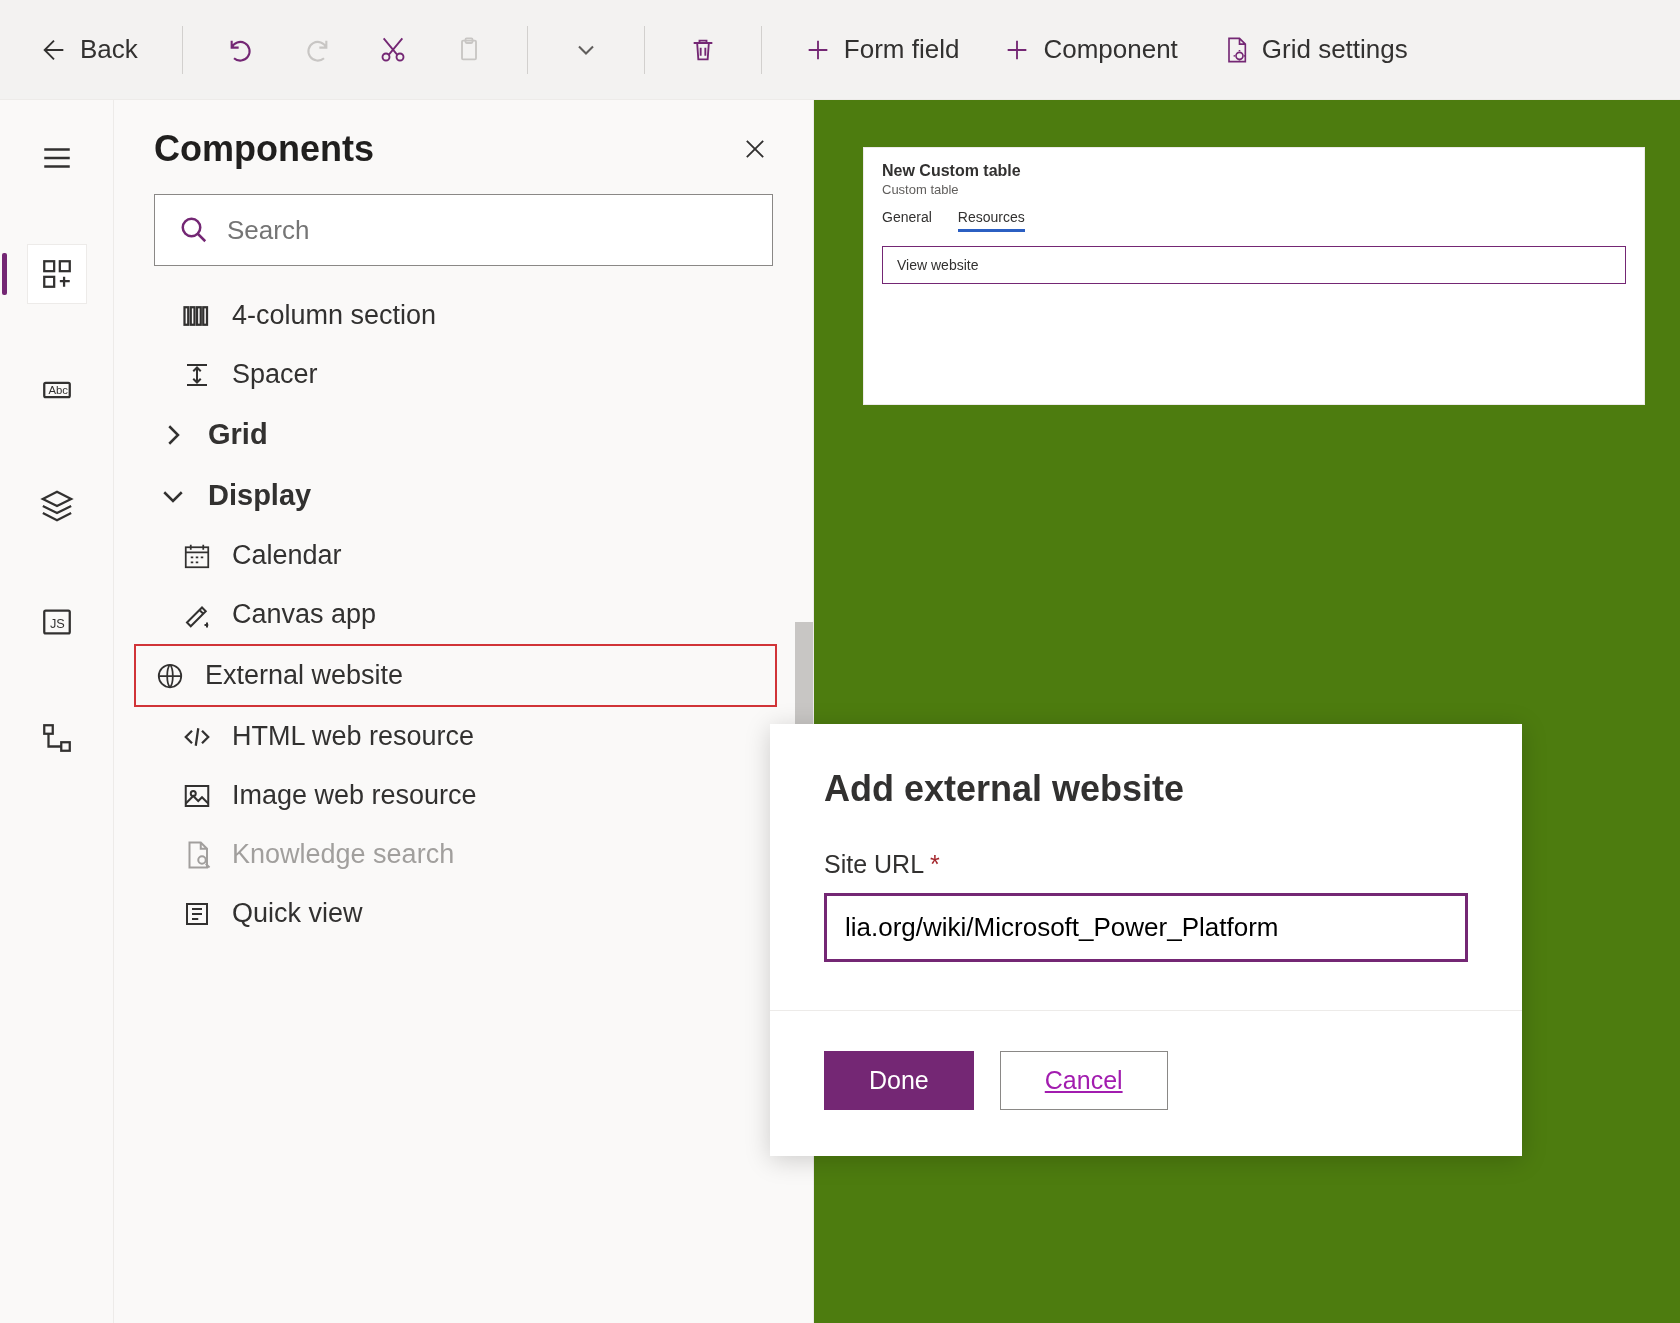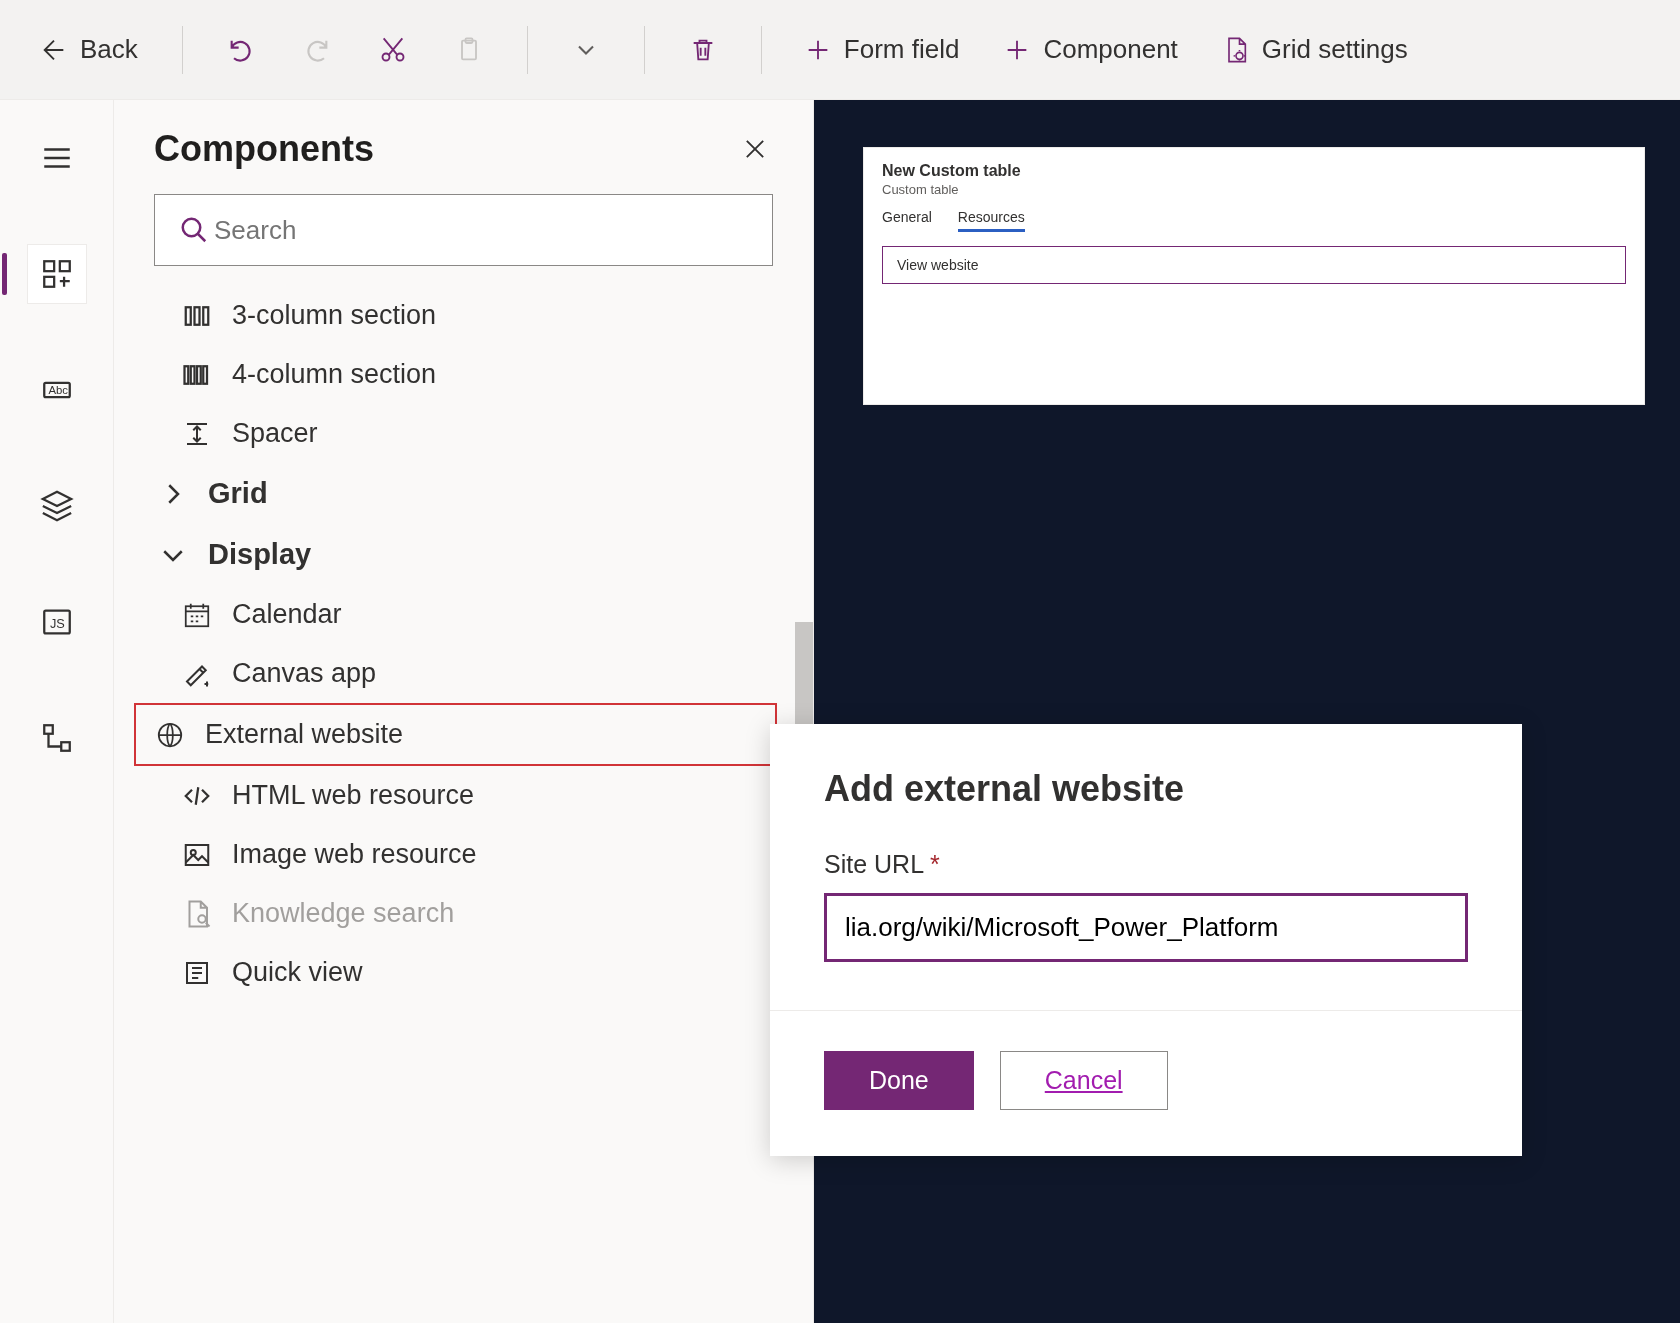--- a/index.html
+++ b/index.html
@@ -105,21 +105,21 @@
     display: flex; align-items:center; justify-content:center;
   }
   .search-wrap {
     margin: 0 40px 16px 40px;
     border: 1px solid #8a8886;
     background: #fff;
     height: 72px;
     display: flex;
     align-items: center;
     padding: 0 24px;
-    gap: 5px;
+    gap: 18px;
   }
   .search-wrap svg { stroke:#742774; width:30px; height:30px;}
   .search-input {
     border: none; outline: none; font-size: 26px; flex:1; color:#605e5c;
     background: transparent;
   }
   .scroll-area {
     flex: 1;
     overflow-y: auto;
     padding: 4px 24px 0 24px;
@@ -153,21 +153,21 @@
     border: 2px solid #d13438;
     margin-left: -4px; margin-right: 12px;
     padding-left: 19px;
   }
   .tree-item.disabled { color: #a19f9d; }
   .chev { width:18px; }
 
   
   .canvas {
     flex: 1;
-    background: #0f172a;
+    background: #4d7c0f;
     position: relative;
     padding: 48px 0 15px 50px;
   }
   .form-preview {
     background: #fff;
     width: 780px;
     padding: 14px 18px 120px 18px;
     font-size: 15px;
     box-shadow: 0 0 0 1px #edebe9;
   }
@@ -350,28 +350,20 @@
       <svg viewBox="0 0 24 24" fill="none" stroke-width="2">
           <circle cx="10" cy="10" r="7"></circle>
           <path d="M21 21l-6-6"></path>
         </svg>
       <input class="search-input" placeholder="Search" style="">
     </div>
 
     <div class="scroll-area">
       <div class="scroll-arrow">▲</div>
 
-      <div class="tree-item">
-        <svg viewBox="0 0 24 24" fill="none" stroke="#323130" stroke-width="1.8">
-            <rect x="3" y="5" width="4" height="14"></rect>
-            <rect x="10" y="5" width="4" height="14"></rect>
-            <rect x="17" y="5" width="4" height="14"></rect>
-          </svg>
-        <span>3-column section</span>
-      </div>
       <div class="tree-item">
         <svg viewBox="0 0 24 24" fill="none" stroke="#323130" stroke-width="1.8">
             <rect x="2" y="5" width="3" height="14"></rect>
             <rect x="7" y="5" width="3" height="14"></rect>
             <rect x="12" y="5" width="3" height="14"></rect>
             <rect x="17" y="5" width="3" height="14"></rect>
           </svg>
         <span>4-column section</span>
       </div>
       <div class="tree-item">

